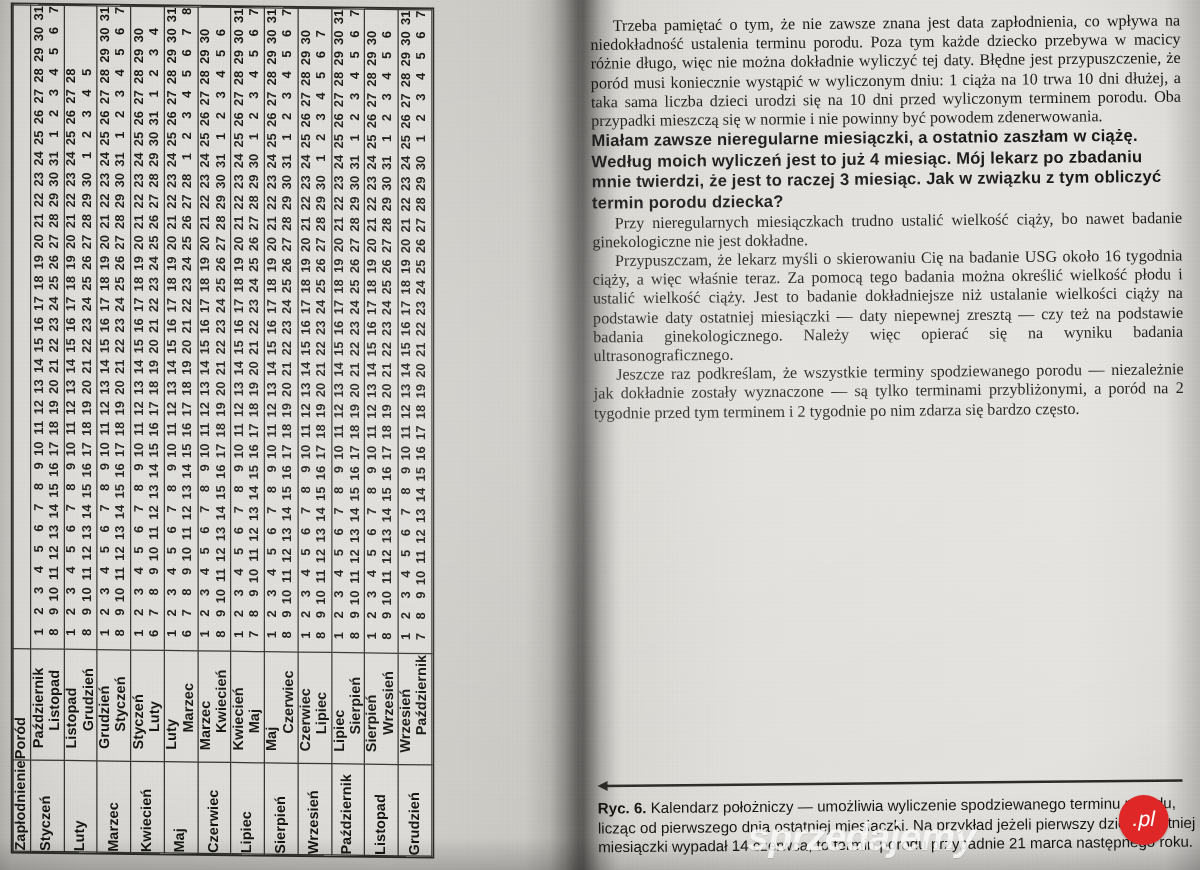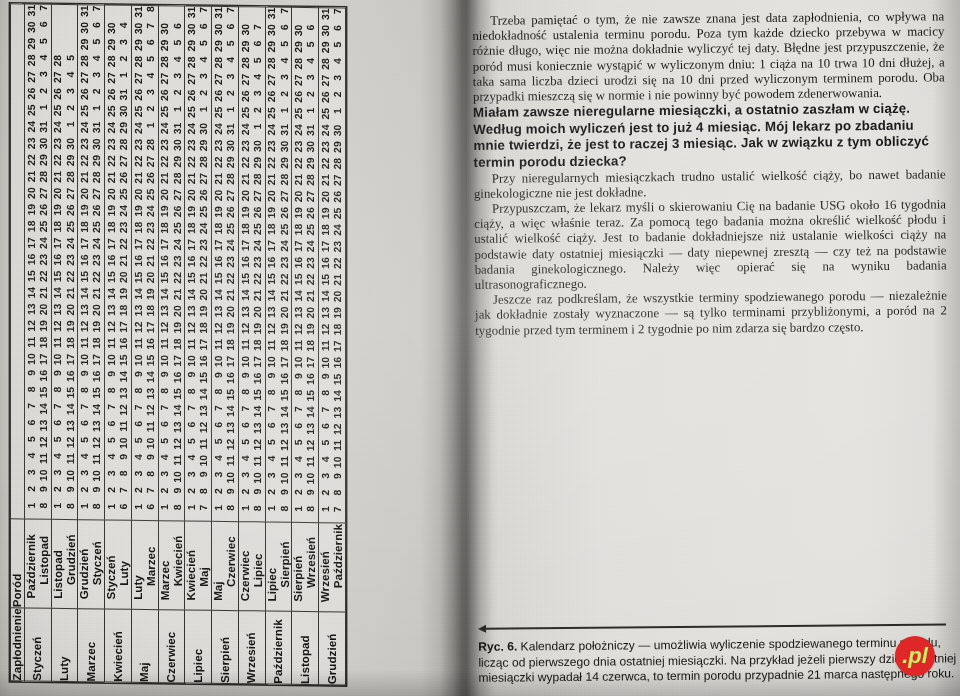--- a/index.html
+++ b/index.html
@@ -161,21 +161,21 @@
   #wm-badge {
     position:absolute; left: 297px; top: -12px;
     width: 40px; height: 40px; border-radius:50%;
     background: #e02727;
     box-shadow: 0 1px 2px rgba(0,0,0,.25);
   }
   #wm-badge span {
     position:absolute; inset:0;
     display:flex; align-items:center; justify-content:center;
     font-family:"Liberation Sans", sans-serif;
-    font-size:22px; font-weight:700; font-style:italic; color:#bef264;
+    font-size:17px; font-weight:400; font-style:italic; color:#ffffff;
   }
 
   
   #gutter {
     position:absolute; left:440px; top:0; width:58px; height:696px;
     background: linear-gradient(90deg, rgba(0,0,0,0) 0%, rgba(0,0,0,.30) 36%, rgba(0,0,0,.42) 46%, rgba(0,0,0,.12) 70%, rgba(0,0,0,0) 100%);
     pointer-events:none;
   }
   #bottom-shadow {
     position:absolute; left:0; bottom:0; width:960px; height:26px;
@@ -1140,16 +1140,17 @@
   </div>
 </div>
 
 <div id="gutter"></div>
 <div id="right-edge"></div>
 <div id="bottom-shadow"></div>
 <div id="vignette"></div>
 <div class="grain"></div>
 
 <div id="watermark">
+  <div id="wm-text">sprzedajemy</div>
   <div id="wm-badge">
     <span>.pl</span>
   </div>
 </div>
 
 </body></html>

